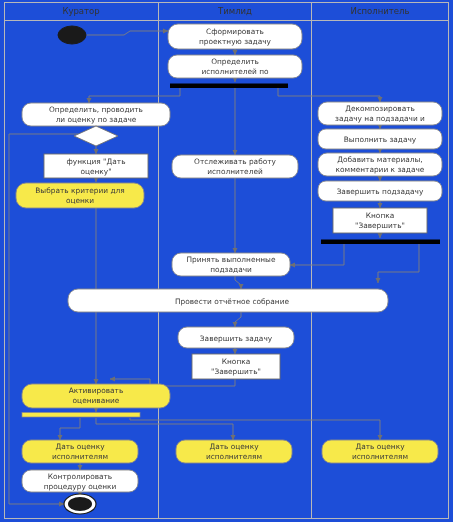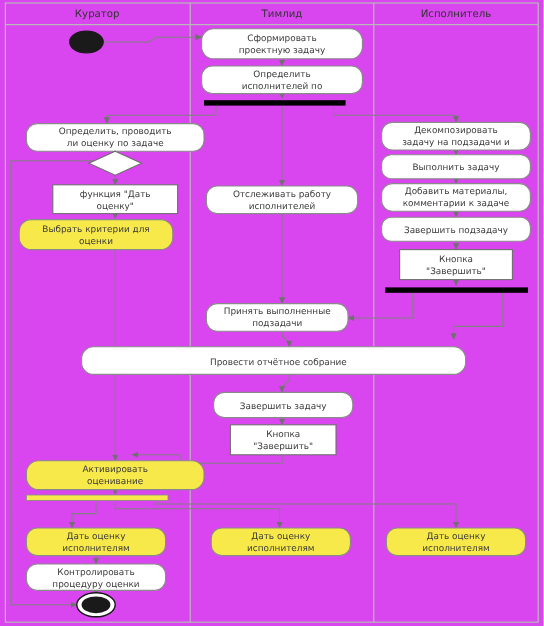--- a/index.html
+++ b/index.html
@@ -1,17 +1,17 @@
 <!DOCTYPE html>
 <html><head>
 <meta charset="utf-8">
 <style>
   html,body{margin:0;padding:0;background:#ffffff;}
   body{font-family:"DejaVu Sans","Liberation Sans",sans-serif;}
-  #stage{position:relative;width:453px;height:522px;background:#d946ef;overflow:hidden;}
+  #stage{position:relative;width:453px;height:522px;background:#1d4ed8;overflow:hidden;}
   #stage svg{position:absolute;left:0;top:0;}
 
   .lane-header-text{
     font-size:8.5px;fill:#333333;text-anchor:middle;
     font-family:"DejaVu Sans","Liberation Sans",sans-serif;
   }
   .node-text{
     font-size:7.4px;fill:#3a3a3a;text-anchor:middle;
     font-family:"DejaVu Sans","Liberation Sans",sans-serif;
   }

